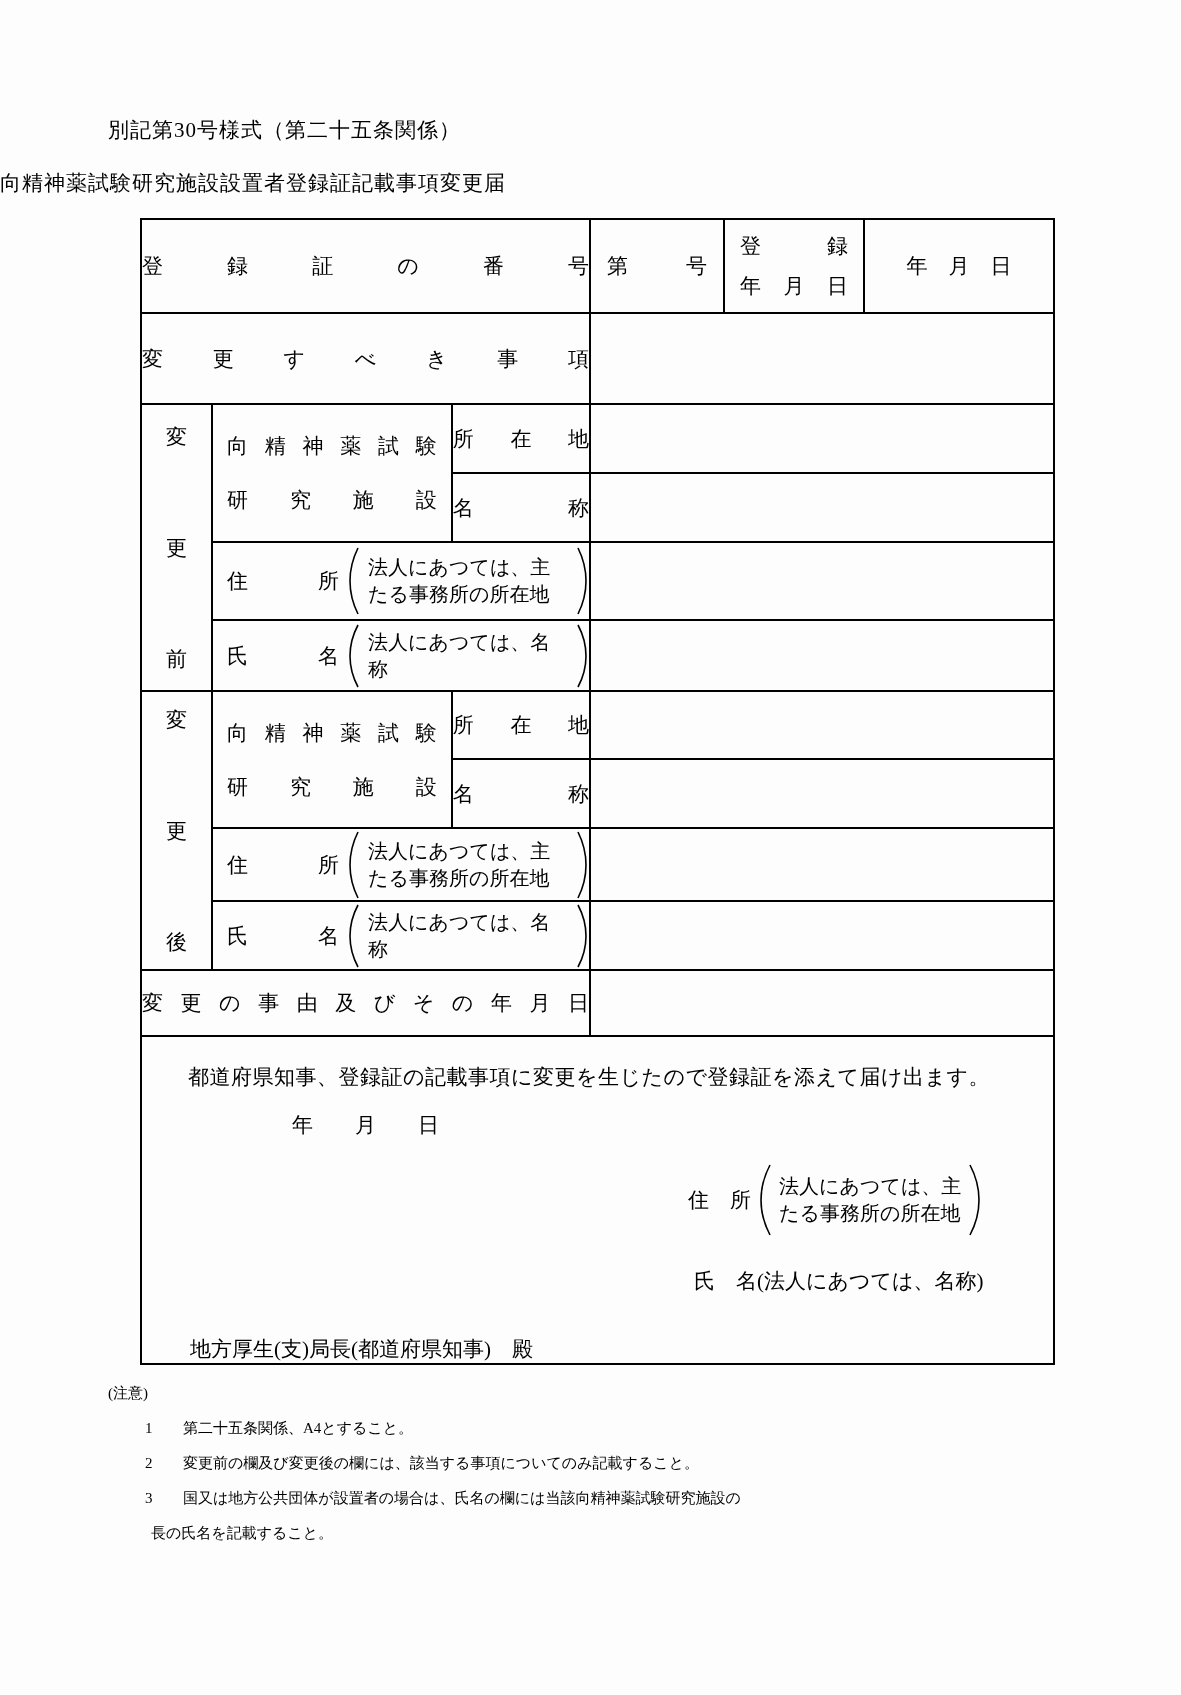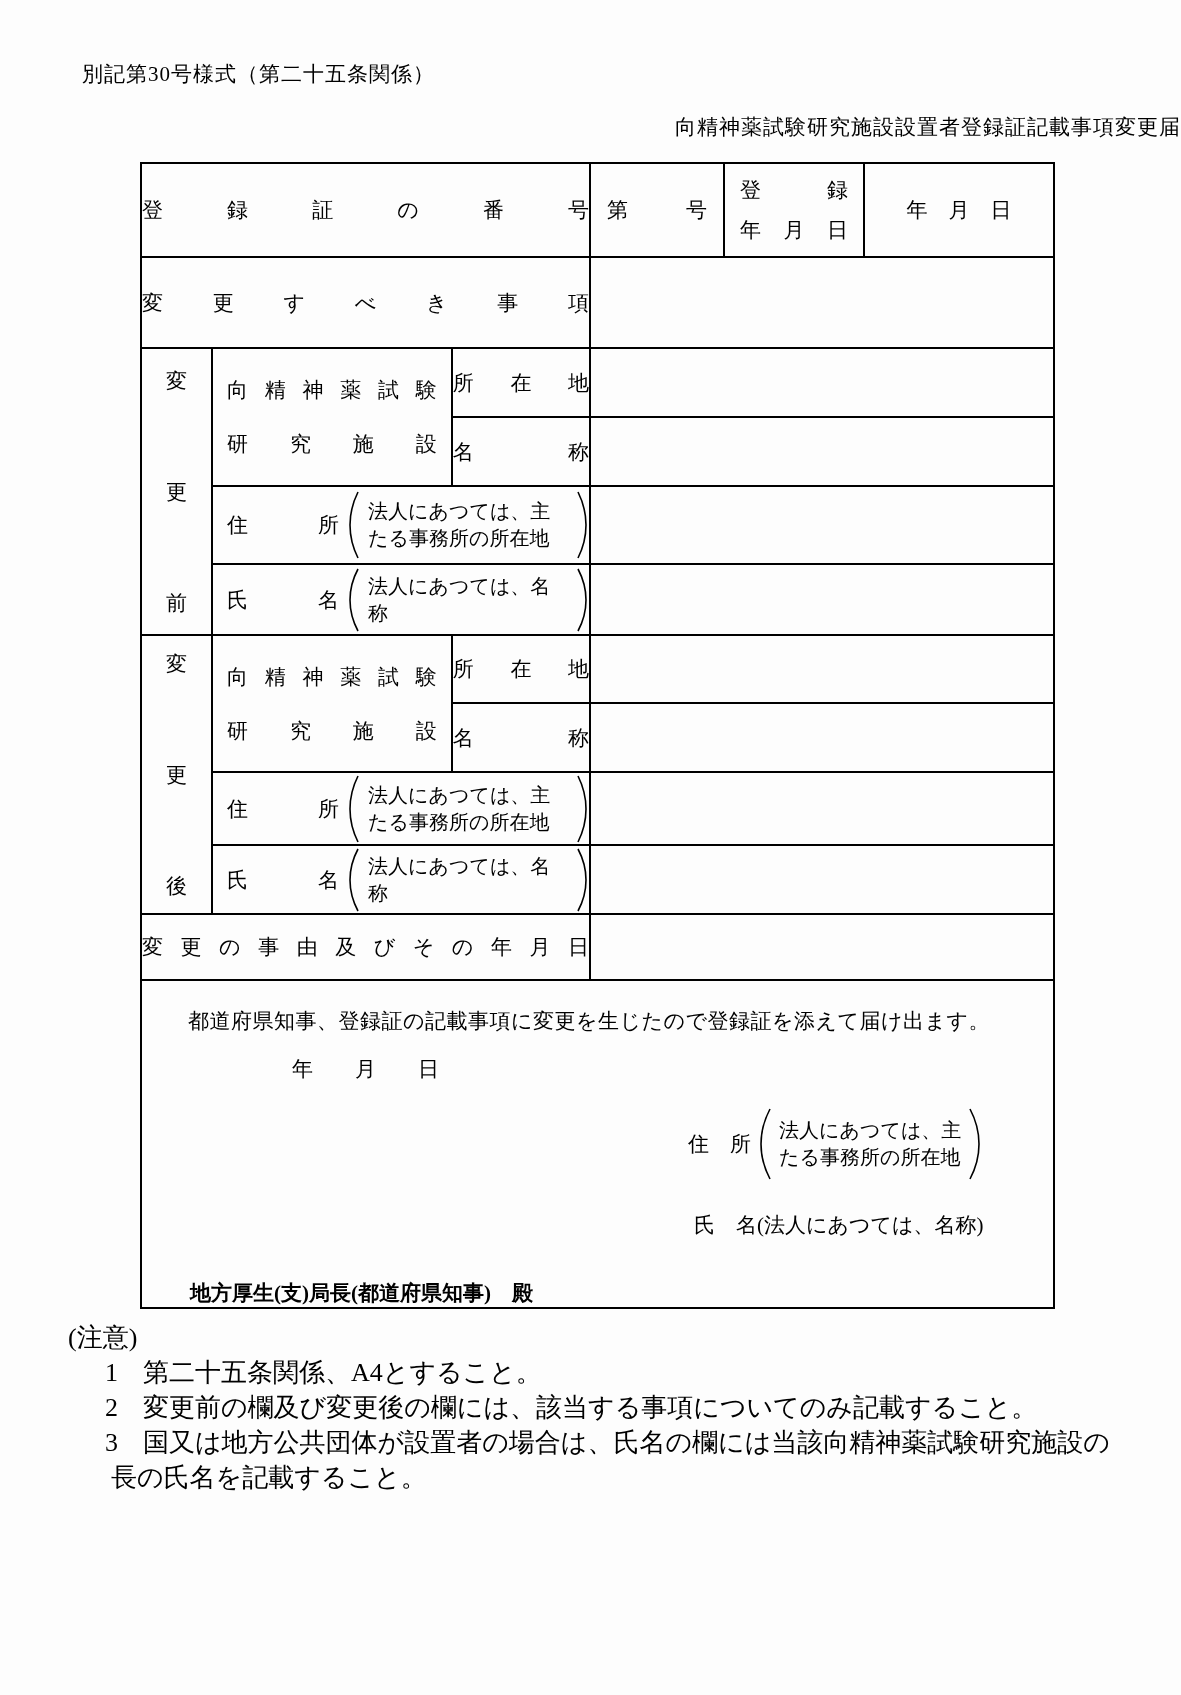--- a/index.html
+++ b/index.html
@@ -9,29 +9,29 @@
     background: #fff;
   }
   .page {
     position: relative;
     width: 1181px;
     height: 1695px;
     background: #fdfdfd;
     overflow: hidden;
   }
   .form-code {
-    padding-top: 60px;
-    margin-left: 82px;
+    padding-top: 116px;
+    margin-left: 108px;
     font-size: 21px;
     letter-spacing: 1px;
   }
   .doc-title {
     margin-top: 25px;
     width: 1181px;
-    text-align: right;
+    text-align: left;
     font-size: 21px;
     letter-spacing: 1px;
   }
   table.form-table {
     border-collapse: collapse;
     table-layout: fixed;
     margin-left: 140px;
     margin-top: 21px;
   }
   table.form-table td {
@@ -81,25 +81,25 @@
   .decl-date { margin: 20px 0 0 150px; }
   .decl-addr {
     margin: 24px 0 0 546px;
     display: flex;
     align-items: center;
     gap: 7px;
   }
   .decl-addr-label { flex: none; }
   .decl-addr-lines { font-size: 20px; line-height: 27px; flex: none; }
   .decl-name { margin: 30px 0 0 552px; }
-  .decl-recipient { margin: 40px 12px 0 48px; font-weight: bold; }
+  .decl-recipient { margin: 40px 12px 0 48px; }
   .notes {
-    margin-left: 68px;
+    margin-left: 108px;
     margin-top: 11px;
-    font-size: 26px;
+    font-size: 15px;
     line-height: 35px;
   }
   .note-item { display: flex; margin-left: 37px; }
   .note-num { width: 38px; flex: none; }
   .note-cont { margin-left: -32px; }
 </style>
 </head>
 <body>
 
 <div class="page">

